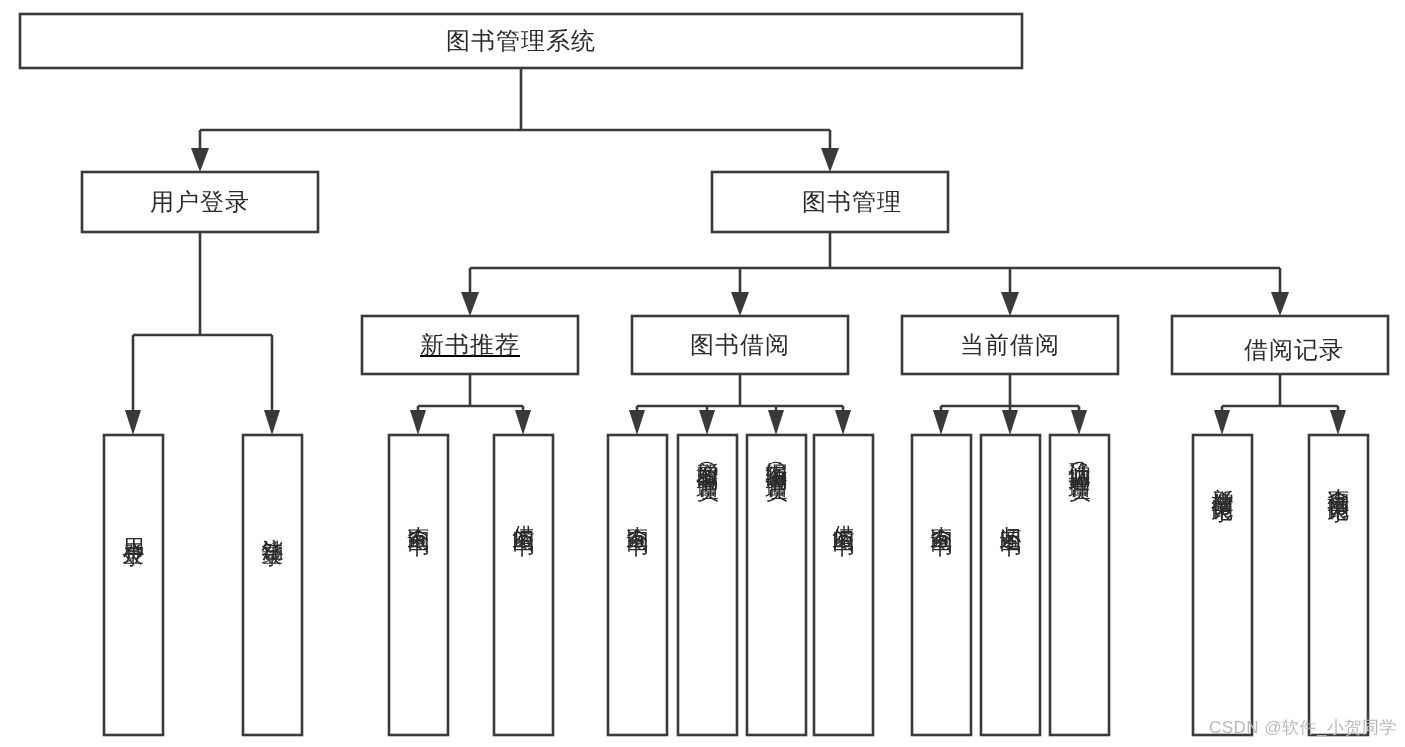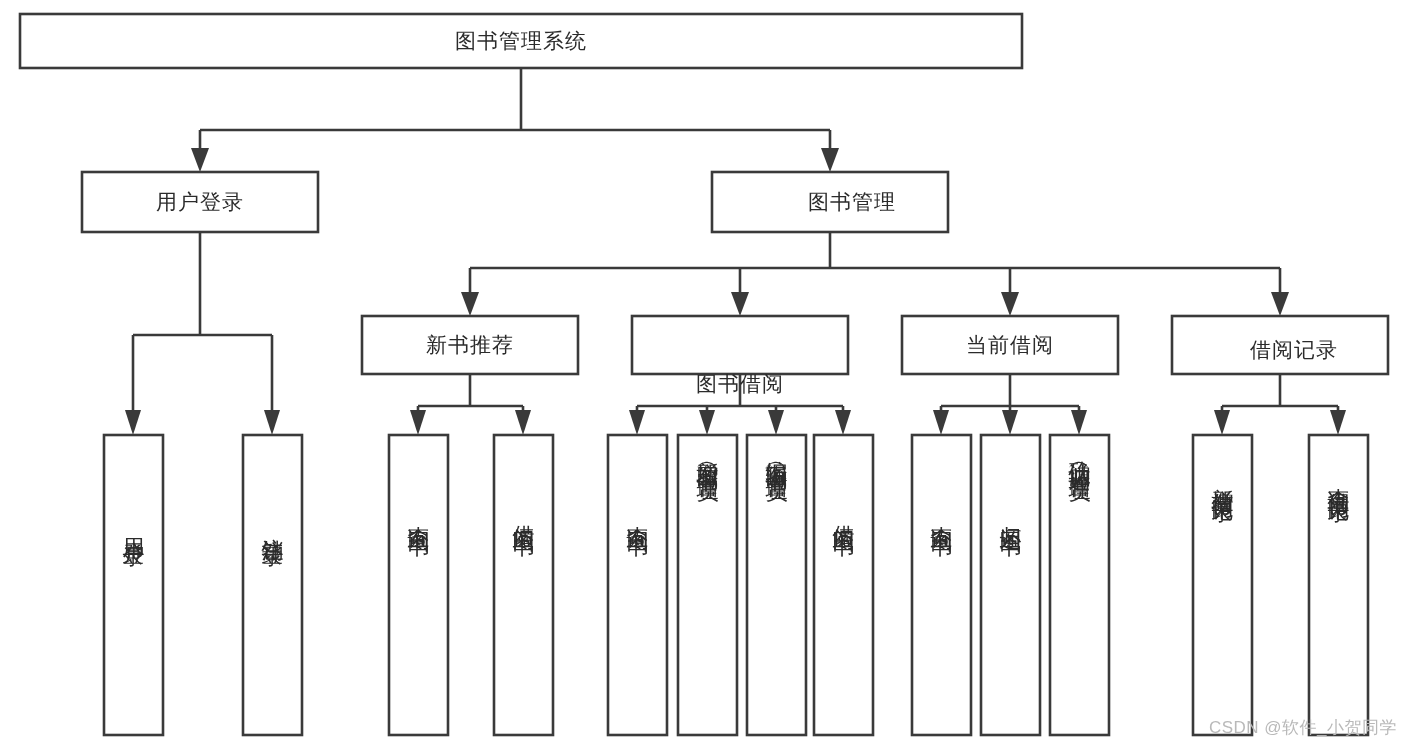--- a/index.html
+++ b/index.html
@@ -56,21 +56,21 @@
   }
   .hlabel-wrap {
     position: absolute;
     display: flex;
     align-items: center;
     justify-content: center;
     pointer-events: none;
   }
   .hlabel-text {
     font-family: "Liberation Sans", "DejaVu Sans", sans-serif;
-    font-size: 21px;
+    font-size: 24px;
     color: #2b2b2b;
     white-space: nowrap;
     letter-spacing: 1px;
   }
   #watermark {
     position: absolute;
     right: 8px;
     bottom: 8px;
     font-family: "Liberation Sans", "DejaVu Sans", sans-serif;
     font-size: 17px;
@@ -196,25 +196,25 @@
   </div>
 
   <div class="hlabel-wrap" style="left:82px; top:172px; width:236px; height:60px;">
     <span class="hlabel-text">用户登录</span>
   </div>
 
   <div class="hlabel-wrap" style="left:712px; top:172px; width:280px; height:60px;">
     <span class="hlabel-text">图书管理</span>
   </div>
 
-  <div class="hlabel-wrap" style="left:362px; top:316px; width:216px; height:58px;">
+  <div class="hlabel-wrap" style="left:362px; top:316px; width:216px; height:58px;text-decoration:underline;">
     <span class="hlabel-text">新书推荐</span>
   </div>
 
-  <div class="hlabel-wrap" style="left:632px; top:316px; width:216px; height:58px;margin-top:39px;">
+  <div class="hlabel-wrap" style="left:632px; top:316px; width:216px; height:58px;">
     <span class="hlabel-text">图书借阅</span>
   </div>
 
   <div class="hlabel-wrap" style="left:902px; top:316px; width:216px; height:58px;">
     <span class="hlabel-text">当前借阅</span>
   </div>
 
   <div class="hlabel-wrap" style="left:1186px; top:316px; width:216px; height:67px;">
     <span class="hlabel-text">借阅记录</span>
   </div>

